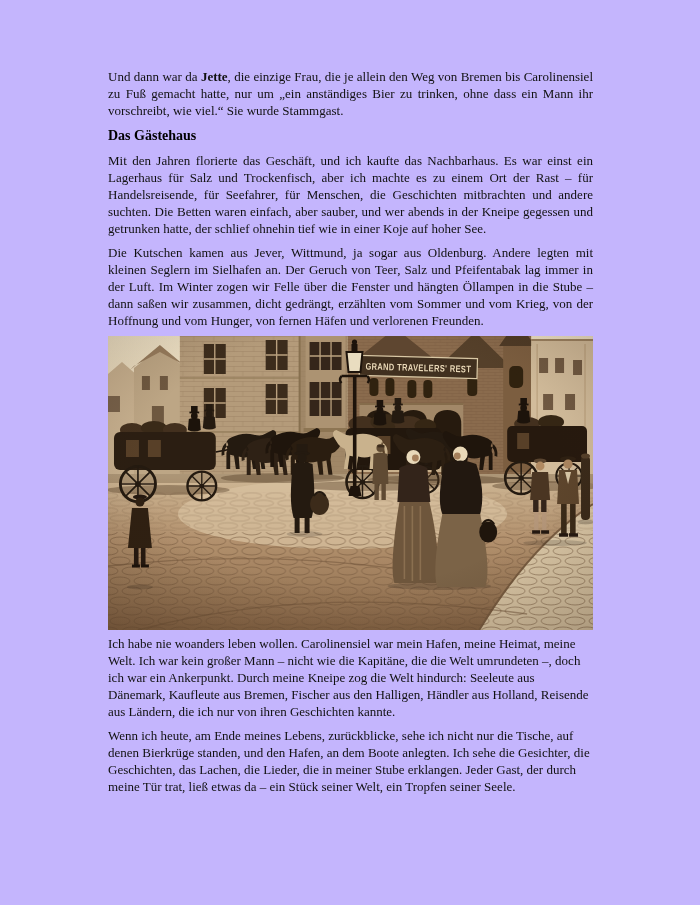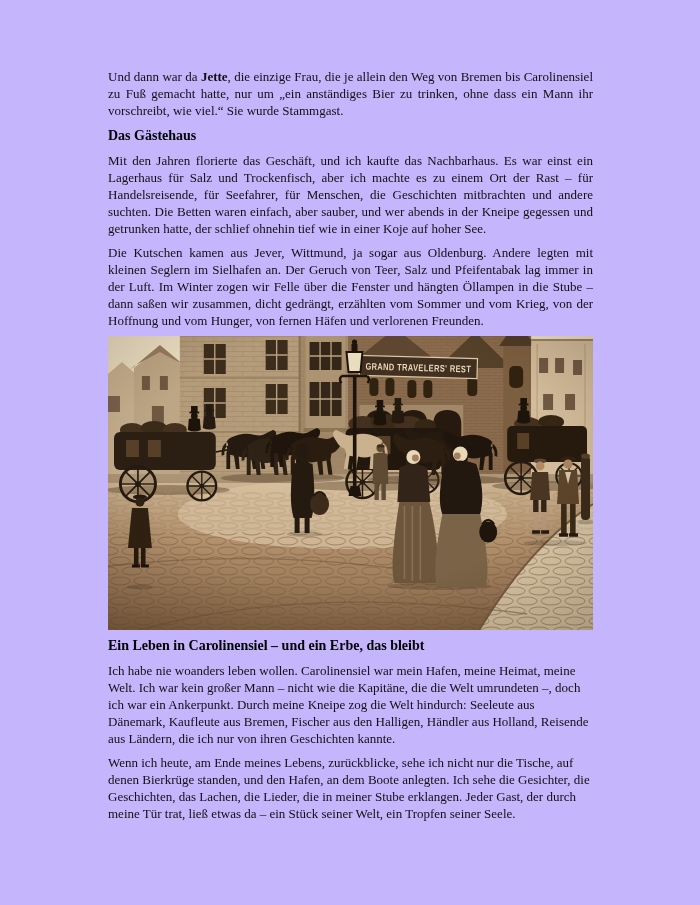--- a/index.html
+++ b/index.html
@@ -306,19 +306,18 @@
           <rect x="474" y="120" width="9" height="64" rx="4" fill="#3a2a1a"></rect>
           <ellipse cx="478.5" cy="120" rx="4.5" ry="2.6" fill="#55402a"></ellipse>
           <ellipse cx="478.5" cy="186" rx="8" ry="2.4" fill="#000" opacity="0.18"></ellipse>
         </g>
       </g>
 
       <rect x="0" y="0" width="486" height="294" fill="url(#vig)"></rect>
     </svg>
   </figure>
 
-  <h2 class="doc-heading">Ein Leben in Carolinensiel – und ein Erbe, das bleibt</h2>
 
   <p class="para">Ich habe nie woanders leben wollen. Carolinensiel war mein Hafen, meine Heimat, meine Welt. Ich war kein großer Mann – nicht wie die Kapitäne, die die Welt umrundeten –, doch ich war ein Ankerpunkt. Durch meine Kneipe zog die Welt hindurch: Seeleute aus Dänemark, Kaufleute aus Bremen, Fischer aus den Halligen, Händler aus Holland, Reisende aus Ländern, die ich nur von ihren Geschichten kannte.</p>
 
   <p class="para">Wenn ich heute, am Ende meines Lebens, zurückblicke, sehe ich nicht nur die Tische, auf denen Bierkrüge standen, und den Hafen, an dem Boote anlegten. Ich sehe die Gesichter, die Geschichten, das Lachen, die Lieder, die in meiner Stube erklangen. Jeder Gast, der durch meine Tür trat, ließ etwas da – ein Stück seiner Welt, ein Tropfen seiner Seele.</p>
 
 </div>
 
 </body></html>

